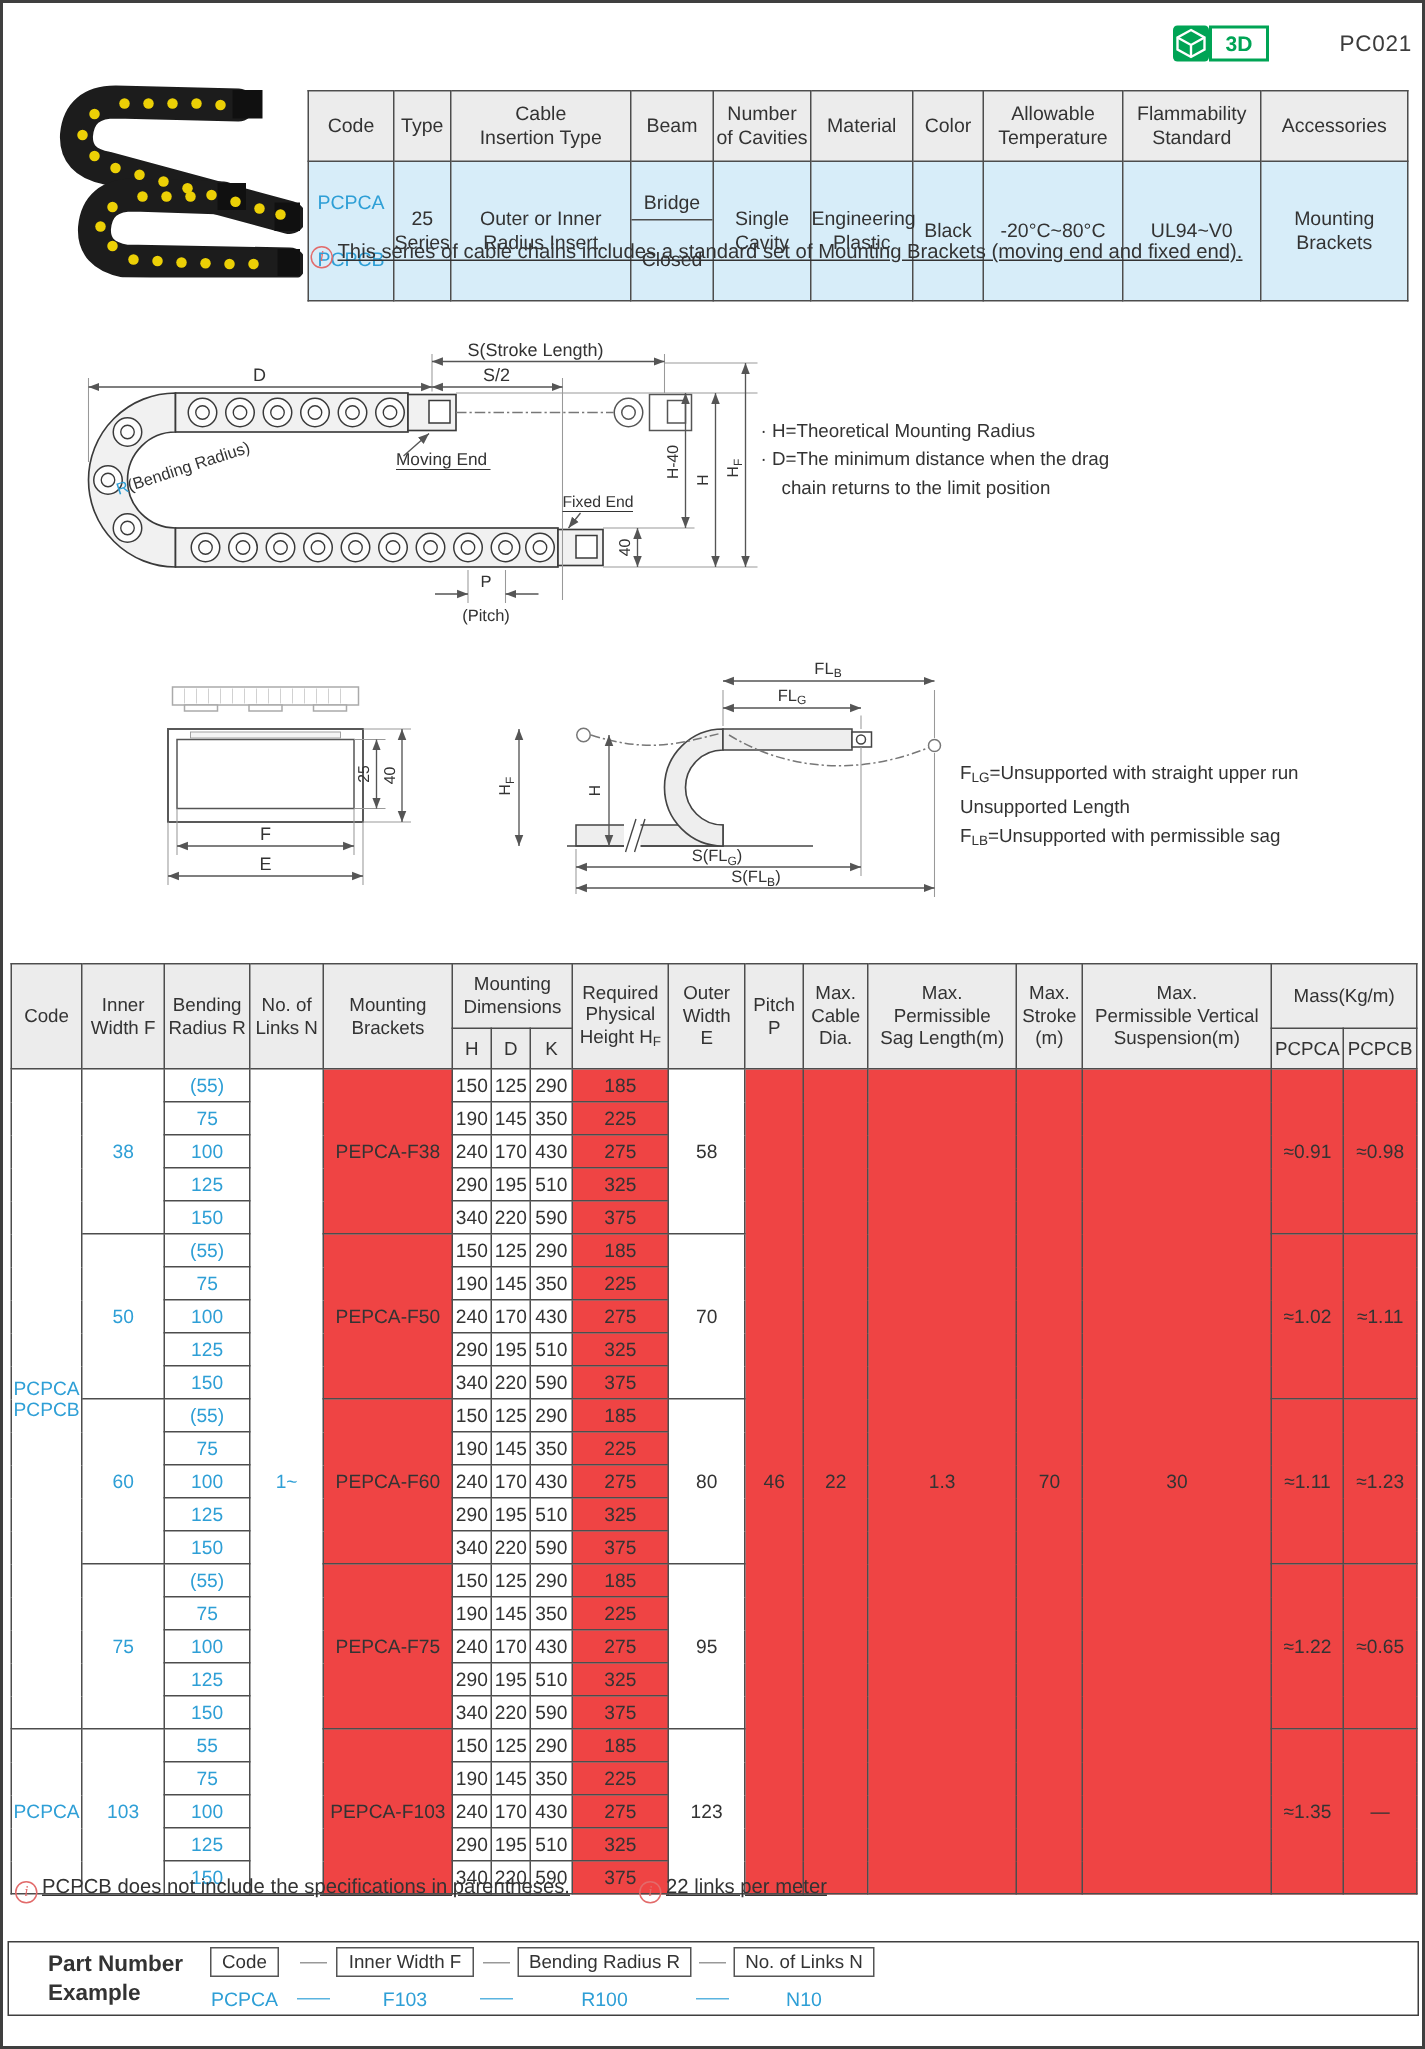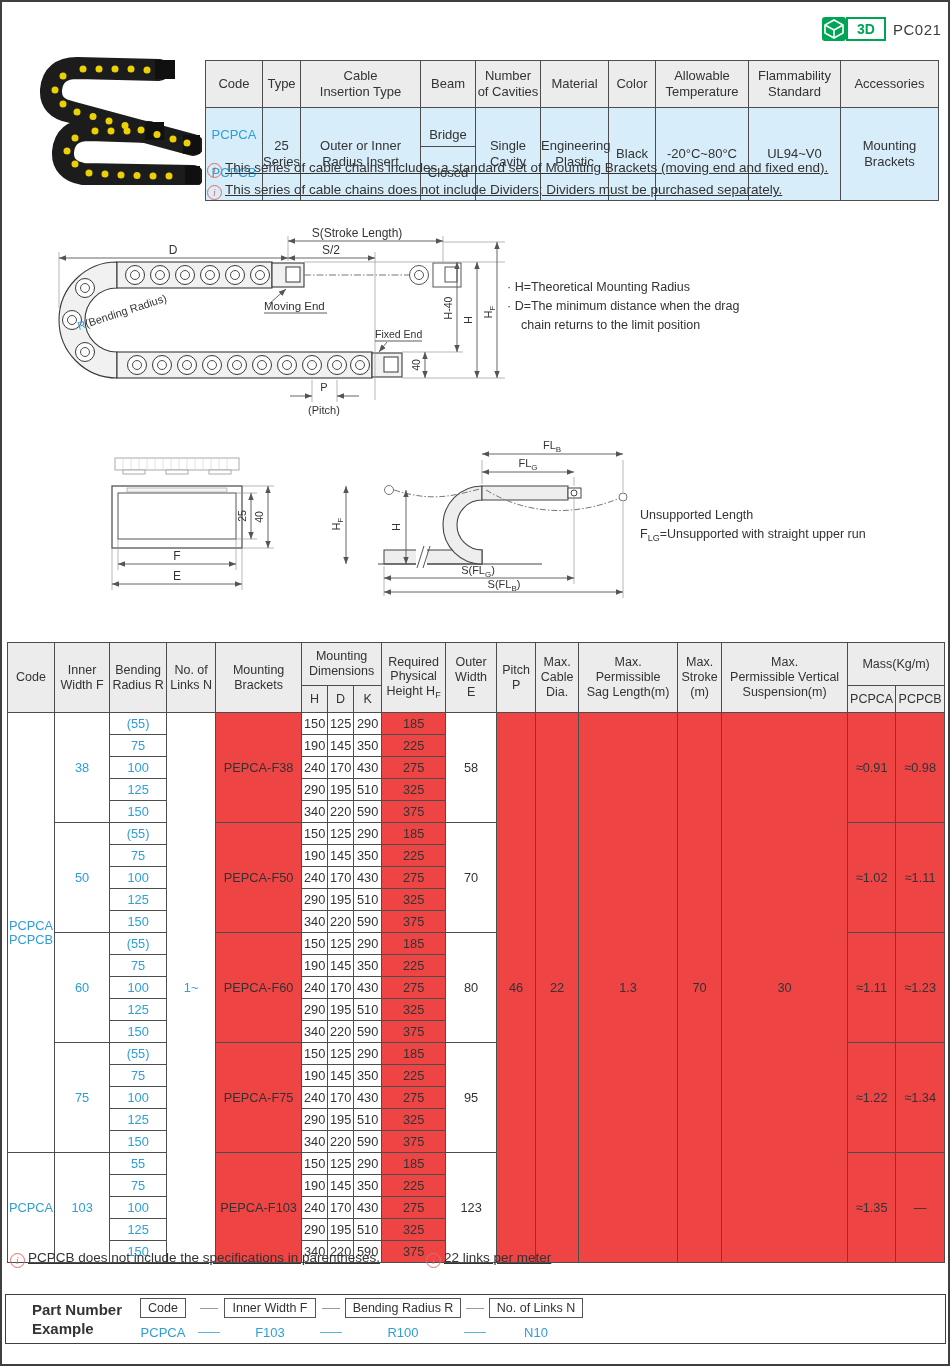--- a/index.html
+++ b/index.html
@@ -1,20 +1,20 @@
 <!DOCTYPE html>
 <html><head>
 <meta charset="utf-8">
 <style>
   html,body{margin:0;padding:0;background:#fff;}
   .page{position:relative;width:950px;height:1366px;background:#fff;border:2px solid #3f3f3f;
         box-sizing:border-box;font-family:"Liberation Sans",sans-serif;color:#333;overflow:hidden;}
   .abs{position:absolute;}
   
-  .badge3d{position:absolute;left:820px;top:15px;display:flex;align-items:flex-end;border-radius:11px;}
+  .badge3d{position:absolute;left:780px;top:15px;display:flex;align-items:flex-end;border-radius:11px;}
   .badge3d .cube{width:24px;height:24px;background:#00a455;border-radius:3px;display:block;}
   .badge3d .b3d{width:36px;height:20px;border:2px solid #00a455;color:#00a455;font-weight:bold;
                 font-size:14px;text-align:center;line-height:20px;background:#fff;}
   .partcode{position:absolute;left:891px;top:19px;font-size:15px;color:#3c3c3c;letter-spacing:.5px;}
   
   table{border-collapse:collapse;}
   .stab{position:absolute;left:203px;top:58px;width:733px;table-layout:fixed;border:1.5px solid #3f3f3f;}
   .stab th{background:#ececec;font-weight:400;font-size:13px;border:1px solid #4d4d4d;height:46px;
            padding:0 1px;line-height:1.2;white-space:pre-line;}
   .stab td{border:1px solid #4d4d4d;background:#d7edf9;font-size:13px;text-align:center;height:44px;
@@ -163,23 +163,20 @@
       <td>UL94~V0</td>
       <td>Mounting
 Brackets</td>
     </tr>
   </tbody>
     </table>
 
   <div class="note" style="left:205px;top:158px">
     <span class="info">i</span><span>This series of cable chains includes a standard set of Mounting Brackets (moving end and fixed end).</span>
   </div>
-  <div class="note" style="left:205px;top:180px">
-    <span class="info">i</span><span>This series of cable chains does not include Dividers; Dividers must be purchased separately.</span>
-  </div>
 
   <svg class="abs" style="left:55px;top:226px" width="455" height="195" viewBox="0 0 455 195">
     <defs>
       <marker id="arr1" viewBox="0 0 10 10" refX="9" refY="5" markerWidth="9" markerHeight="9" orient="auto-start-reverse">
         <path d="M0,1.5 L9,5 L0,8.5 Z" fill="#555"></path>
       </marker>
     </defs>
 
     <g fill="#f1f1f1" stroke="#3a3a3a" stroke-width="1.1">
       <path d="M60,34 A58,58 0 0 0 60,150 L60,124 A32,32 0 0 1 60,60 Z"></path>
@@ -385,22 +382,23 @@
     <text transform="rotate(-90 68 93)" x="68" y="93" text-anchor="middle" font-size="10.5">H</text>
     <text x="146" y="140" text-anchor="middle" font-size="11">
       <tspan>S(FL</tspan><tspan font-size="8" dy="2.5">G</tspan><tspan dy="-2.5">)</tspan>
     </text>
     <text x="172" y="154" text-anchor="middle" font-size="11">
       <tspan>S(FL</tspan><tspan font-size="8" dy="2.5">B</tspan><tspan dy="-2.5">)</tspan>
     </text>
   </svg>
 
   <div class="loopnotes">
+    <div><span>F</span><span class="sb">LG</span><span>=Unsupported with straight upper run</span></div>
     <div>Unsupported Length</div>
-    <div><span>F</span><span class="sb">LG</span><span>=Unsupported with straight upper run</span></div>
+    <div><span>F</span><span class="sb">LB</span><span>=Unsupported with permissible sag</span></div>
   </div>
 
   <table class="mtab">
     <colgroup>
       <col style="width:45px">
         <col style="width:55px">
         <col style="width:57px">
         <col style="width:49px">
       <col style="width:86px">
         <col style="width:26px">
@@ -591,21 +589,21 @@
         <tr>
           <td rowspan="5" class="blu">75</td>
           <td class="blu">(55)</td>
           <td rowspan="5" class="bgb">PEPCA-F75</td>
           <td>150</td>
           <td>125</td>
           <td>290</td>
           <td class="bgb">185</td>
           <td rowspan="5">95</td>
           <td rowspan="5" class="bgb">≈1.22</td>
-          <td rowspan="5" class="bgb">≈1.34</td>
+          <td rowspan="5" class="bgb">≈0.65</td>
         </tr>
         <tr>
           <td class="blu">75</td>
           <td>190</td>
           <td>145</td>
           <td>350</td>
           <td class="bgb">225</td>
         </tr>
         <tr>
           <td class="blu">100</td>

